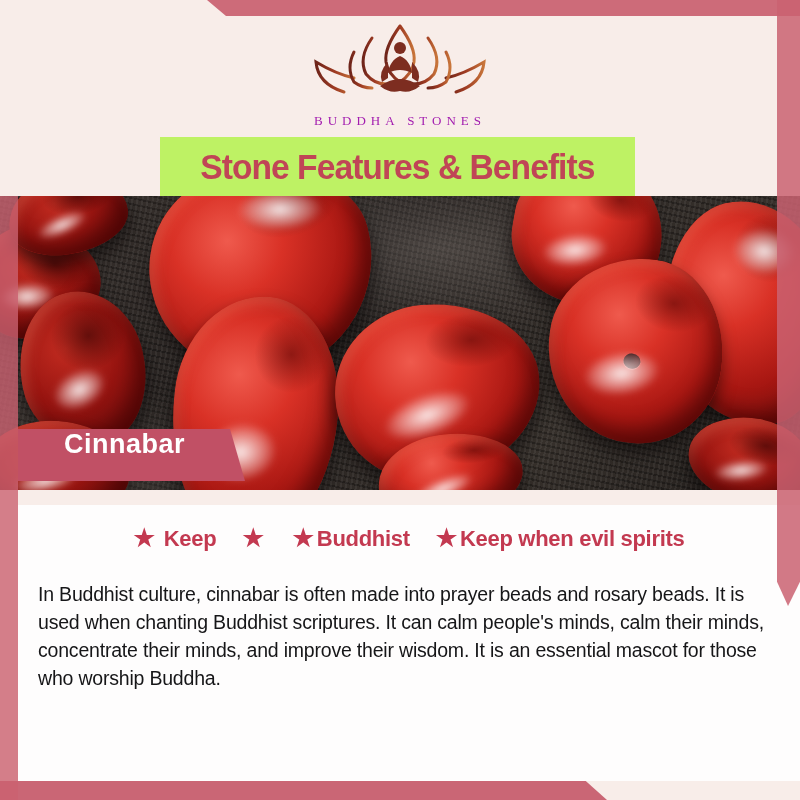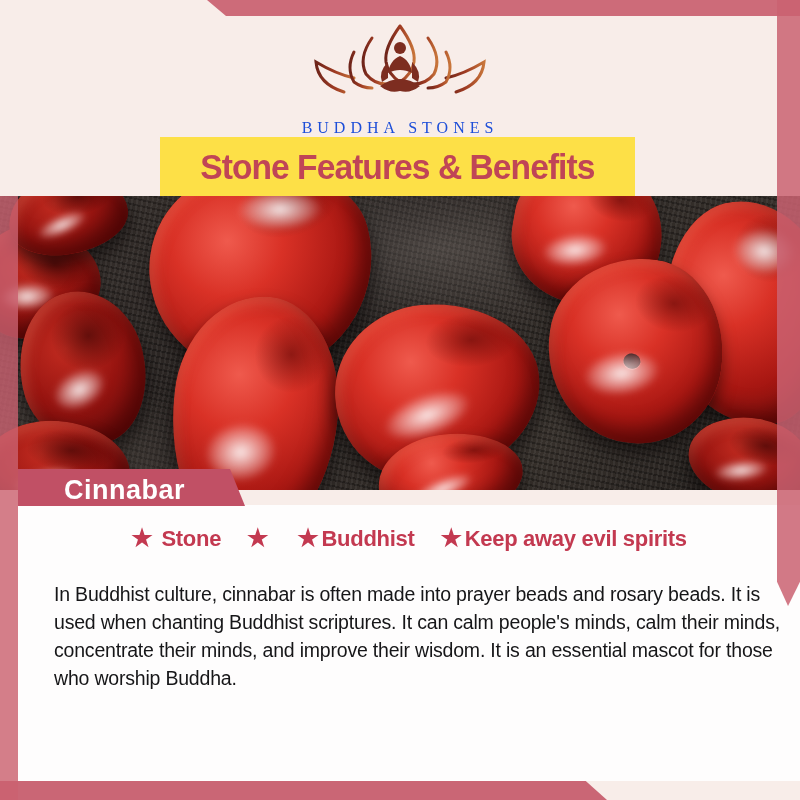--- a/index.html
+++ b/index.html
@@ -29,27 +29,27 @@
     position:absolute;left:0;top:781px;width:607px;height:19px;
     background:#ca6675;
     clip-path:polygon(0 0,96.5% 0,100% 100%,0 100%);
     z-index:5;
   }
   
   .logo-wrap{position:absolute;left:0;top:22px;width:800px;text-align:center;}
   .logo-svg{display:inline-block;}
   .brand-name{
     position:absolute;left:0;top:113px;width:800px;text-align:center;
-    font-family:"Liberation Serif",serif;font-size:16px;letter-spacing:5px;
-    color:#1d4ed8;font-weight:400;margin-top:6px;
+    font-family:"Liberation Serif",serif;font-size:13px;letter-spacing:5px;
+    color:#a21caf;font-weight:400;
   }
   
   .title-banner{
     position:absolute;left:160px;top:137px;width:475px;height:59px;
-    background:#fde047;display:flex;align-items:center;justify-content:center;
+    background:#bef264;display:flex;align-items:center;justify-content:center;
     z-index:4;
   }
   .title-banner .title-text{
     color:var(--title-red,#c04556);
     font-size:35px;font-weight:700;letter-spacing:-1px;white-space:nowrap;
     transform:scaleX(0.96);
   }
   
   .photo{
     position:absolute;left:0;top:196px;width:800px;height:294px;overflow:hidden;
@@ -80,44 +80,44 @@
     border-radius:50%;filter:blur(3px);transform:rotate(-16deg);
   }
   .stone.hl-top::after{left:40%;top:10%;width:48%;height:26%;transform:rotate(12deg);}
   .stone .hole{
     position:absolute;left:44%;top:52%;width:17px;height:15px;border-radius:50%;
     background:radial-gradient(circle at 40% 40%, #2a0606, #571010 70%, #7e1d1d);
     box-shadow:inset 0 0 4px rgba(0,0,0,.7), 0 1px 1px rgba(255,255,255,.35);
   }
   
   .stone-label{
-    position:absolute;left:18px;top:469px;width:227px;height:37px;
+    position:absolute;left:18px;top:429px;width:227px;height:52px;
     background:var(--banner-red,#c15065);
     clip-path:polygon(0 0,93.4% 0,100% 100%,0 100%);
-    z-index:7;display:flex;align-items:flex-end;
+    z-index:7;display:flex;align-items:flex-start;
   }
   .stone-label .label-text{
     color:#ffffff;font-size:27px;font-weight:700;padding-left:46px;letter-spacing:0.5px;
   }
   
   .card{
     position:absolute;left:18px;top:505px;width:782px;height:276px;
     background:var(--card-white,#fefdfd);z-index:3;
   }
   .benefits-row{
     position:absolute;left:0;top:19px;width:100%;
     display:flex;justify-content:center;align-items:baseline;gap:26px;
     color:var(--benefit-red,#c33950);font-weight:700;font-size:22px;letter-spacing:-0.3px;
     white-space:nowrap;
   }
   .benefit-item{display:inline-flex;align-items:baseline;}
   .benefit-item .star{font-size:24px;margin-right:3px;}
   .benefit-item:first-child .star{margin-right:9px;}
   .description{
-    position:absolute;left:36px;top:55px;width:734px;
+    position:absolute;left:20px;top:55px;width:734px;
     color:var(--text-dark,#161618);font-size:19.5px;line-height:28px;font-weight:400;
     letter-spacing:-0.2px;
   }
 </style>
 </head>
 <body>
 
 <div class="page">
 
   <div class="top-band"></div>
@@ -179,30 +179,30 @@
   </div>
 
   <div class="stone-label">
     <span class="label-text">Cinnabar</span>
   </div>
 
   <div class="card">
     <div class="benefits-row">
         <span class="benefit-item">
           <span class="star">★</span>
-          <span>Stone</span>
+          <span>Keep</span>
         </span>
         <span class="benefit-item">
           <span class="star">★</span>
         </span>
         <span class="benefit-item">
           <span class="star">★</span>
           <span>Buddhist</span>
         </span>
         <span class="benefit-item">
           <span class="star">★</span>
-          <span>Keep away evil spirits</span>
+          <span>Keep when evil spirits</span>
         </span>
       </div>
     <p class="description">In Buddhist culture, cinnabar is often made into prayer beads and rosary beads. It is used when chanting Buddhist scriptures. It can calm people's minds, calm their minds, concentrate their minds, and improve their wisdom. It is an essential mascot for those who worship Buddha.</p>
   </div>
 
 </div>
 
 </body></html>

